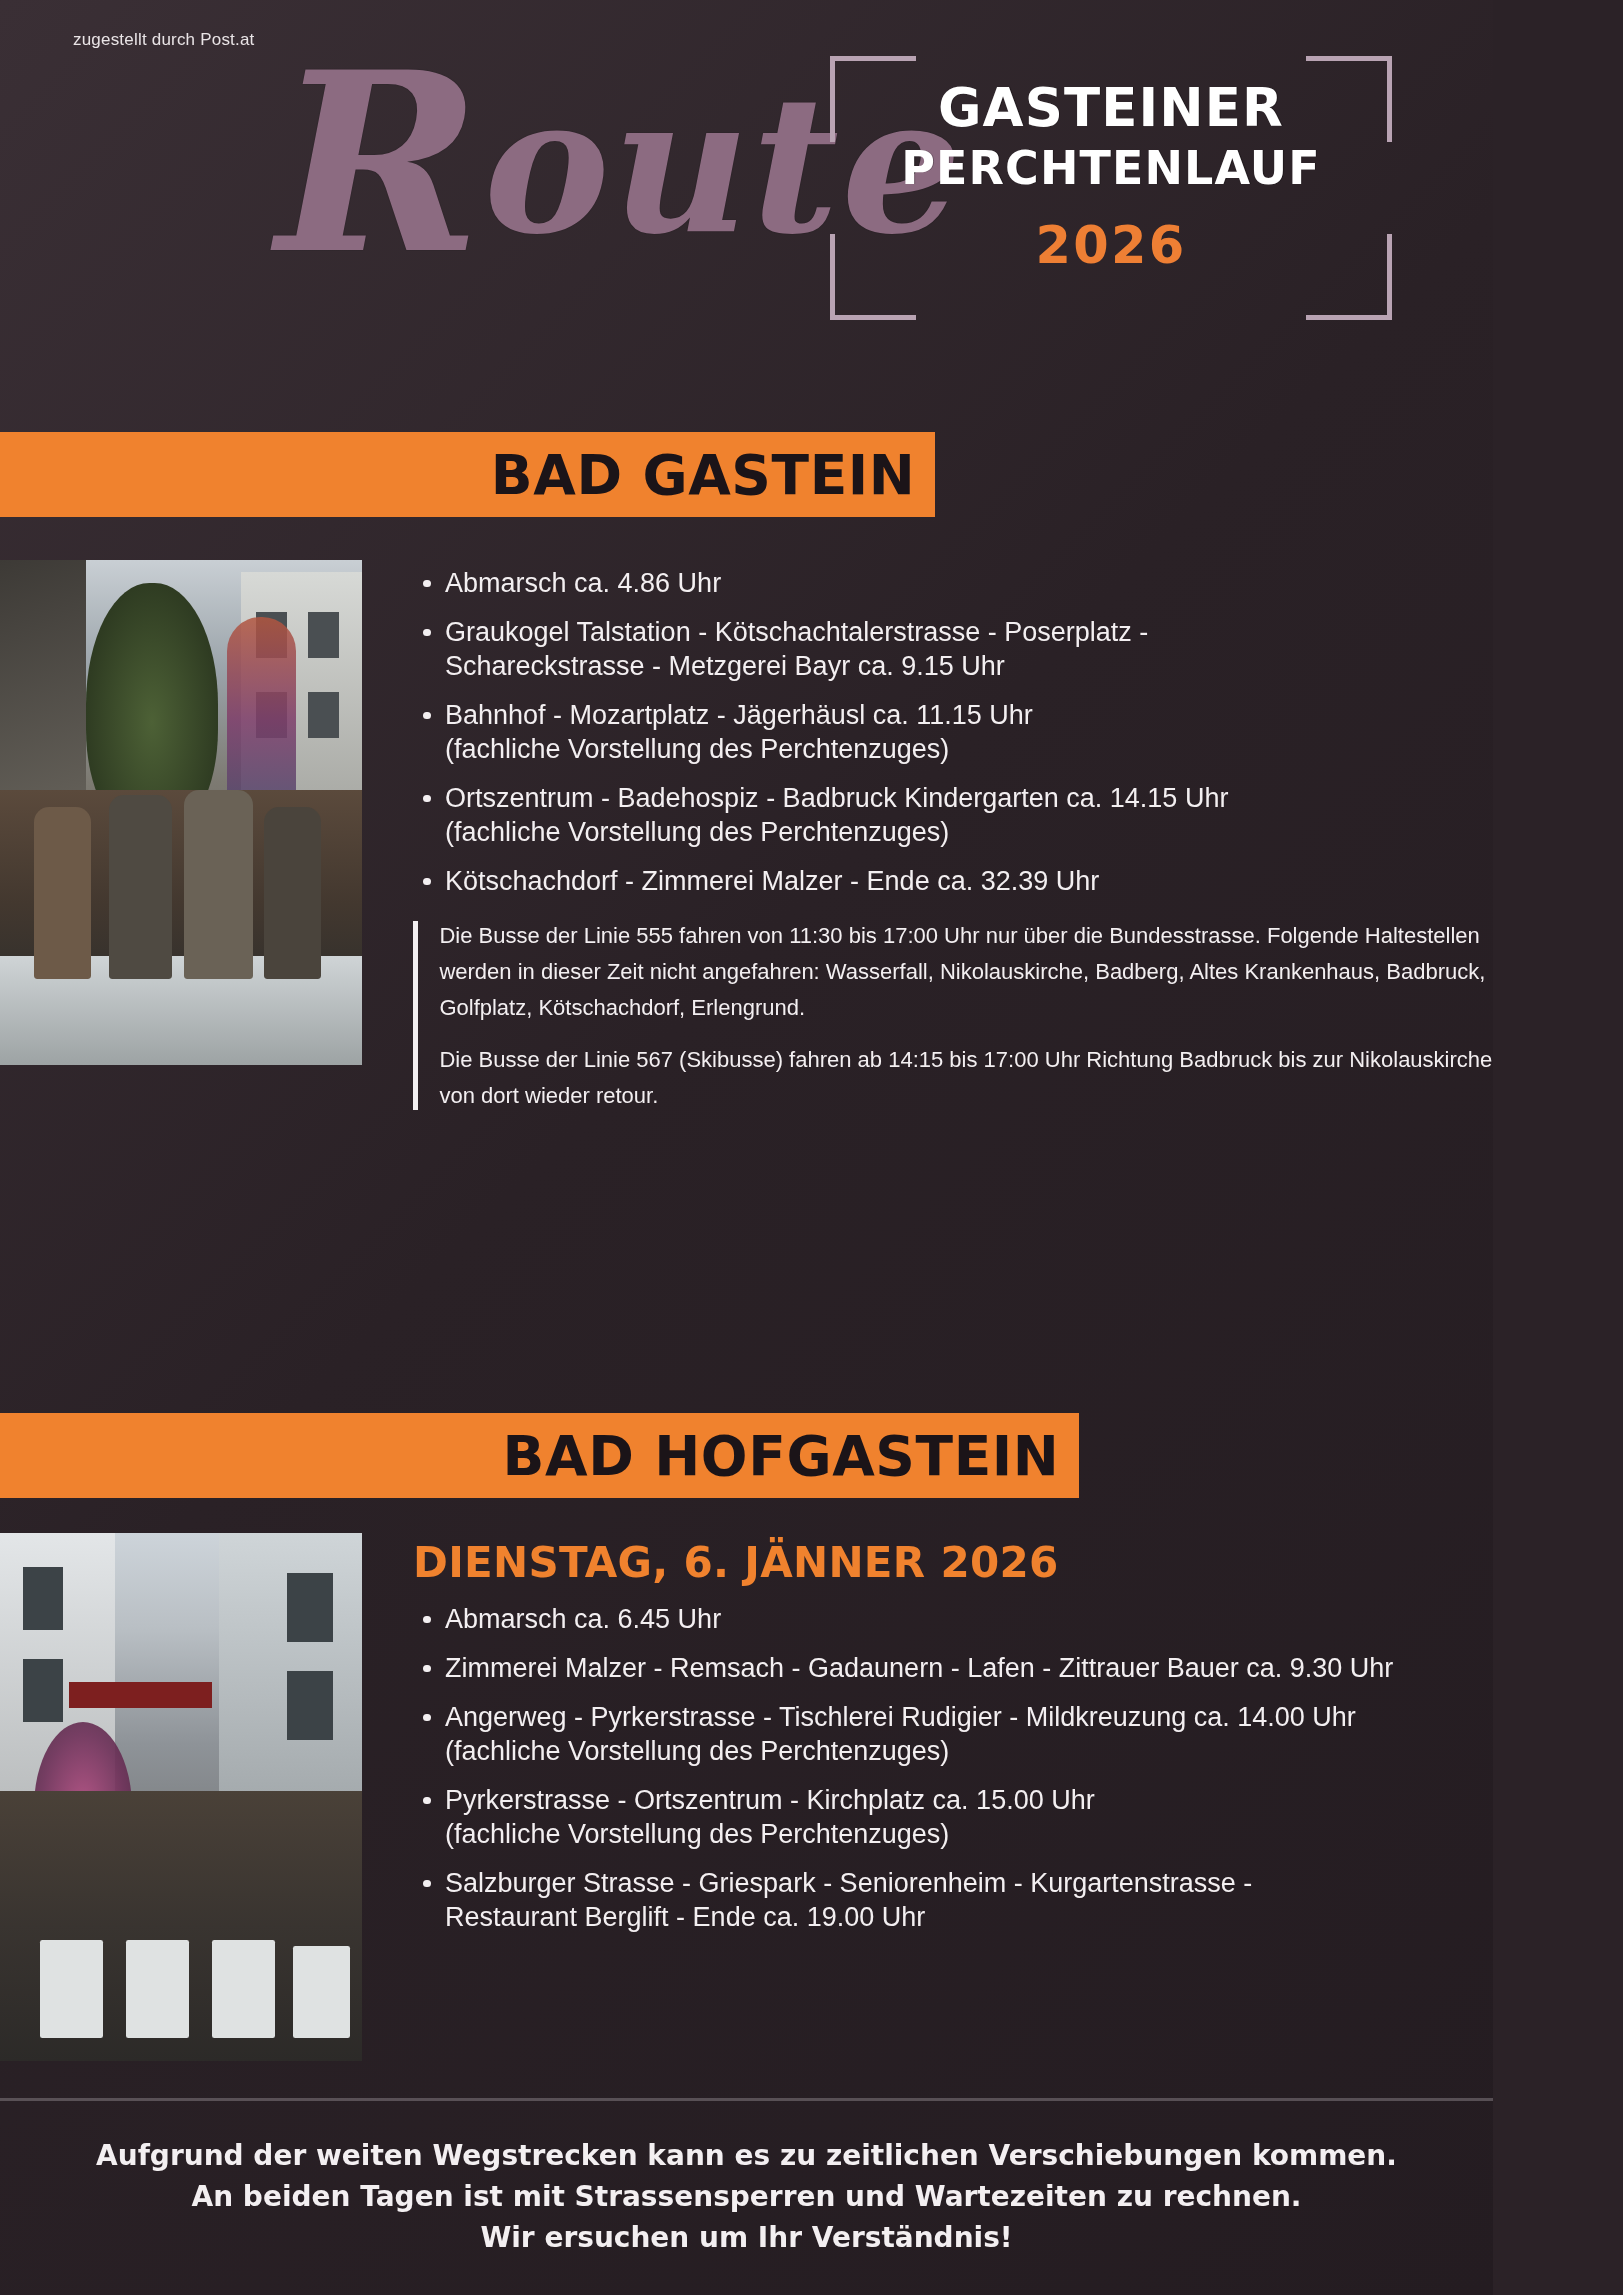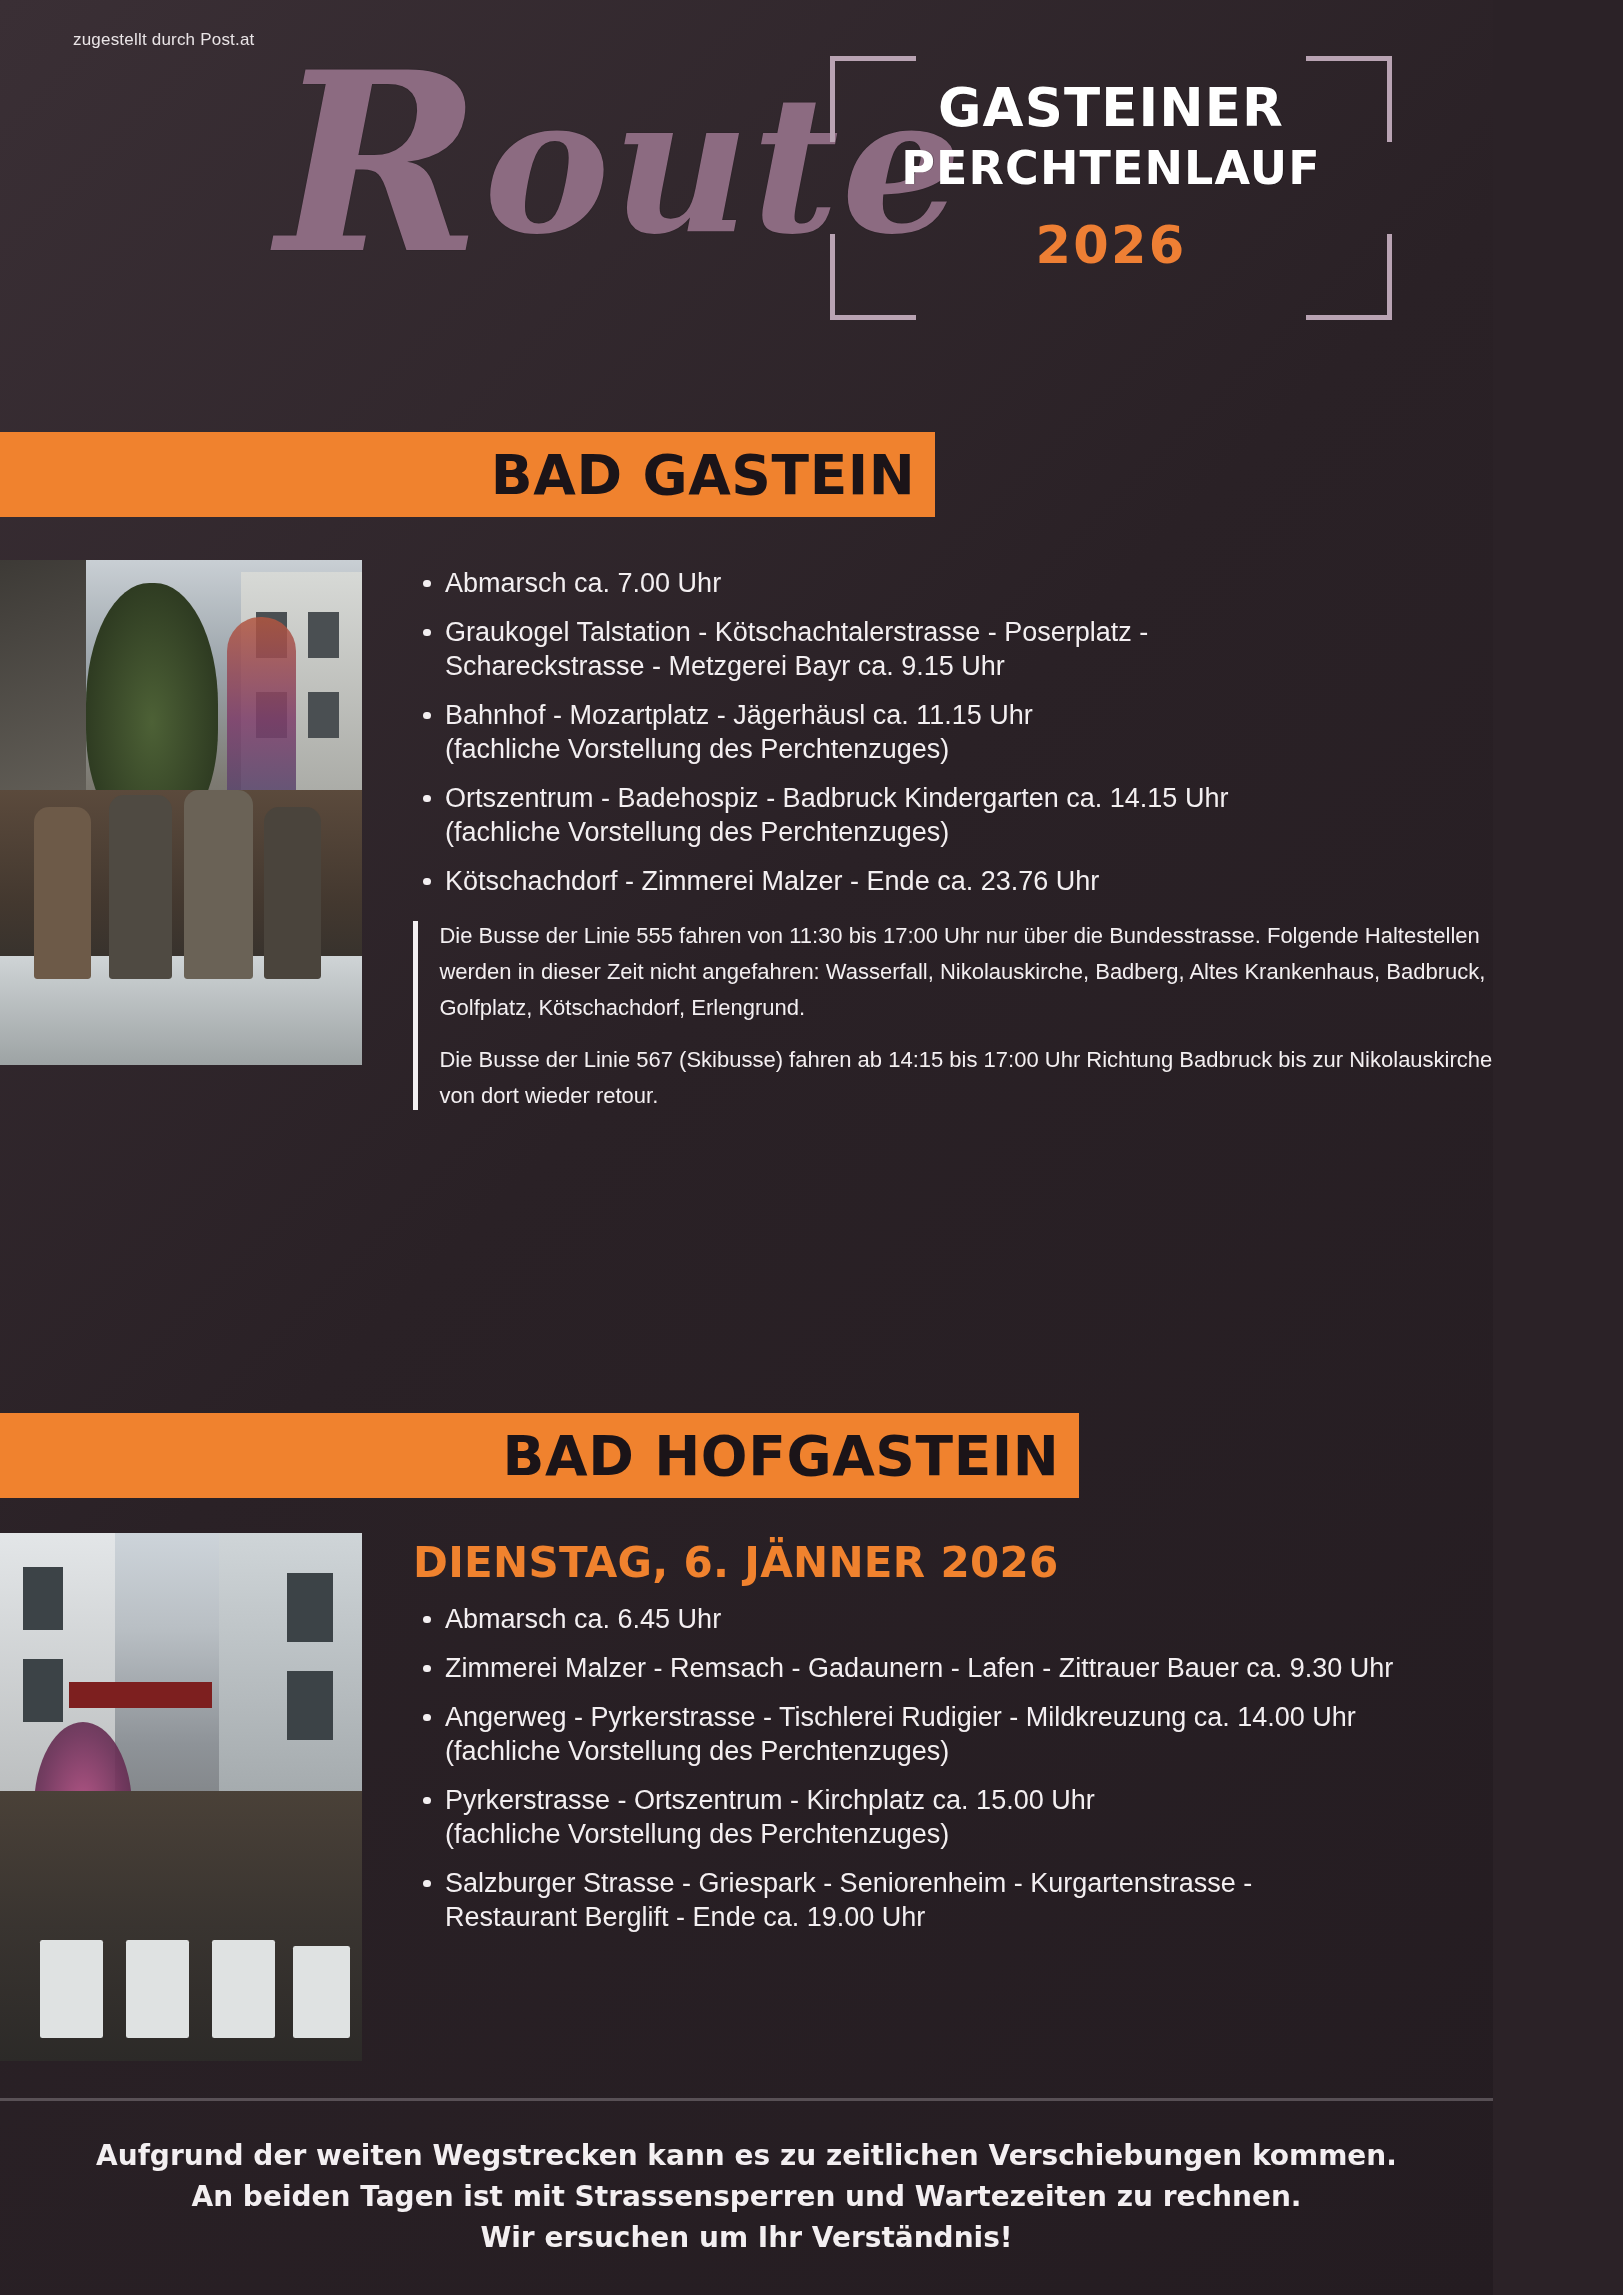--- a/index.html
+++ b/index.html
@@ -259,36 +259,36 @@
     <div class="ph-shape bg-snow"></div>
     <div class="fig" style="left:34px;width:57px;height:172px;background:#6d5a48;"></div>
     <div class="fig" style="left:109px;width:63px;height:184px;background:#4f4a42;"></div>
     <div class="fig" style="left:184px;width:69px;height:189px;background:#6a6256;"></div>
     <div class="fig" style="left:264px;width:57px;height:172px;background:#4a443c;"></div>
   </div>
 
   <div class="col" style="top: 551px;">
     <ul class="stops">
       <li>
-        <span>Abmarsch ca. 7.00 Uhr</span>
+        <span>Abmarsch ca. 4.86 Uhr</span>
       </li>
       <li>
         <span>Graukogel Talstation - Kötschachtalerstrasse - Poserplatz -</span>
         <span class="sub">Schareckstrasse - Metzgerei Bayr  ca. 9.15 Uhr</span>
       </li>
       <li>
         <span>Bahnhof - Mozartplatz - Jägerhäusl ca. 11.15 Uhr</span>
         <span class="sub">(fachliche Vorstellung des Perchtenzuges)</span>
       </li>
       <li>
         <span>Ortszentrum - Badehospiz - Badbruck Kindergarten ca. 14.15 Uhr</span>
         <span class="sub">(fachliche Vorstellung des Perchtenzuges)</span>
       </li>
       <li>
-        <span>Kötschachdorf - Zimmerei Malzer - Ende ca. 23.76 Uhr</span>
+        <span>Kötschachdorf - Zimmerei Malzer - Ende ca. 32.39 Uhr</span>
       </li>
     </ul>
     <div class="note">
       <p>Die Busse der Linie 555 fahren von 11:30 bis 17:00 Uhr nur über die Bundesstrasse. Folgende Haltestellen werden in dieser Zeit nicht angefahren: Wasserfall, Nikolauskirche, Badberg, Altes Krankenhaus, Badbruck, Golfplatz, Kötschachdorf, Erlengrund.</p>
       <p>Die Busse der Linie 567 (Skibusse) fahren ab 14:15 bis 17:00 Uhr Richtung Badbruck bis zur Nikolauskirche und von dort wieder retour.</p>
     </div>
   </div>
 
   <div class="banner" id="banner-bh">
     <span>BAD HOFGASTEIN</span>

